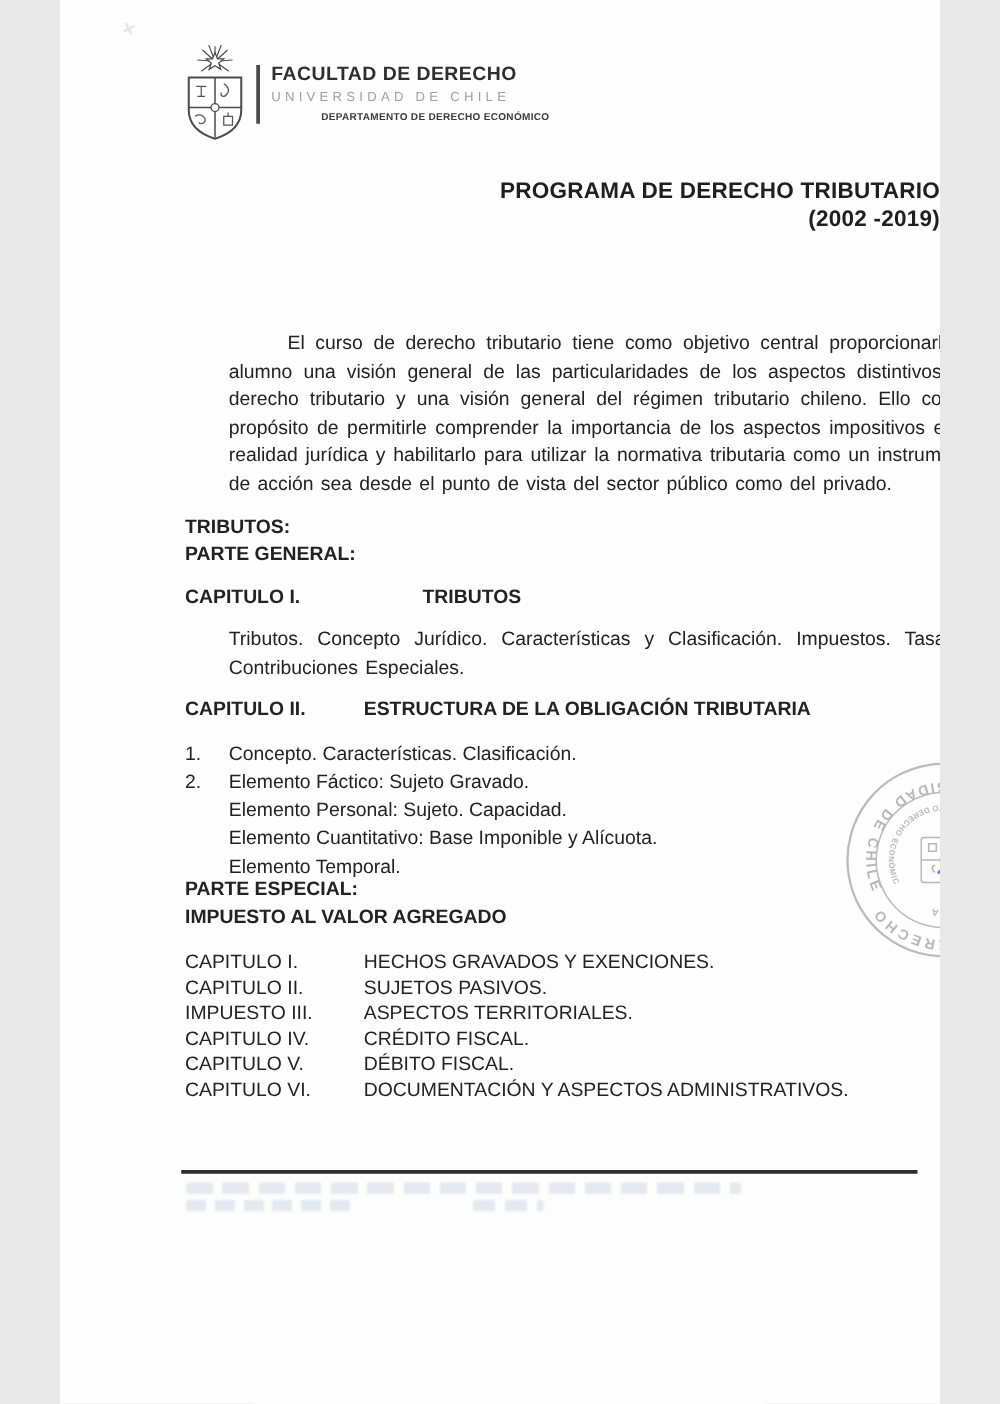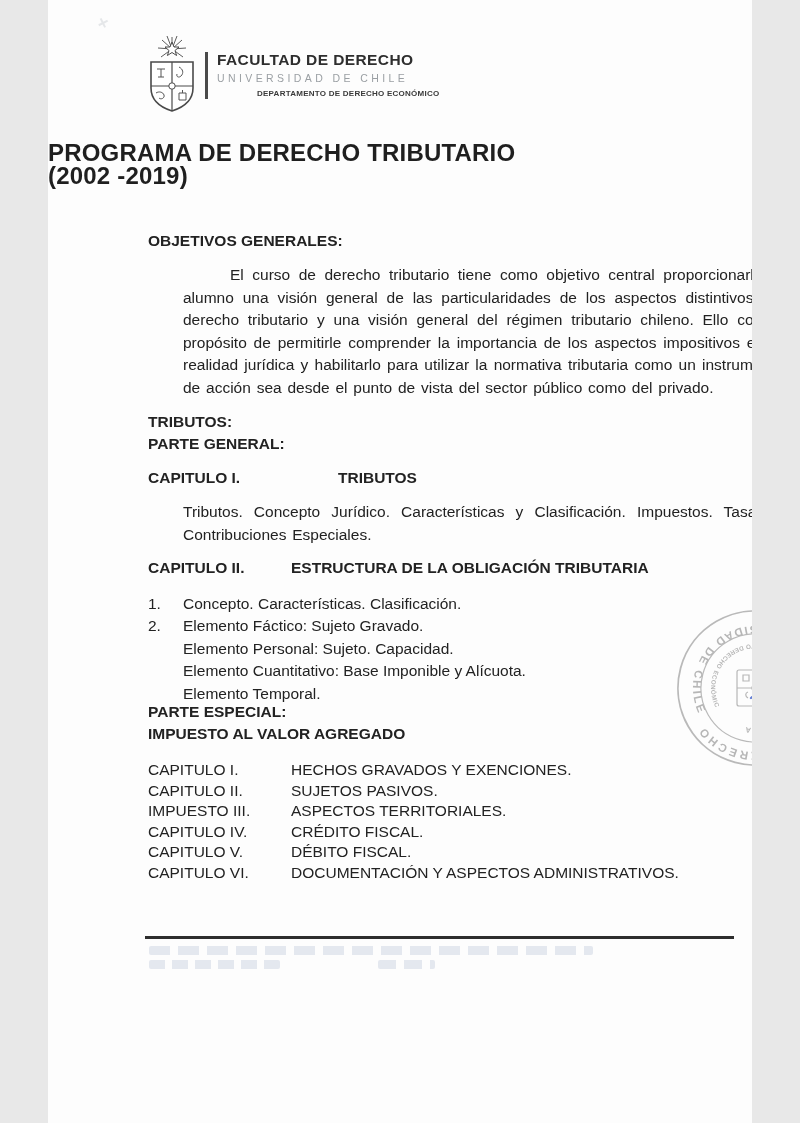--- a/index.html
+++ b/index.html
@@ -10,22 +10,22 @@
   }
   
   .logo-block{position:absolute;left:98px;top:36px;display:flex;align-items:flex-start;}
   .crest{width:52px;height:78px;flex:0 0 auto;}
   .logo-divider{width:3px;height:47px;background:#4a4a4a;margin:16px 9px 0 7px;}
   .logo-text{margin-top:15px;white-space:nowrap;}
   .logo-faculty{font-size:15.5px;font-weight:bold;color:#2e2e2e;letter-spacing:.4px;}
   .logo-univ{font-size:10.5px;color:#9a9fa3;letter-spacing:3.4px;margin-top:3px;}
   .logo-dept{font-size:8px;font-weight:bold;color:#3a3a3a;letter-spacing:.25px;margin-top:5px;padding-left:40px;}
   
-  .doc-title{position:absolute;top:141px;left:0;width:100%;text-align:left;
-    font-size:24px;font-weight:bold;line-height:23px;color:#1f1f1f;letter-spacing:.2px;}
+  .doc-title{position:absolute;top:141px;left:0;width:100%;text-align:right;
+    font-size:18px;font-weight:bold;line-height:23px;color:#1f1f1f;letter-spacing:.2px;}
   
   .blk{position:absolute;left:100px;width:600px;font-size:15.5px;}
   .bold{font-weight:bold;}
   .just{text-align:justify;line-height:22.5px;word-spacing:1.5px;margin-left:35px;}
   #objetivos-heading{top:232px;}
   #objetivos-paragraph{top:264px;text-indent:47px;}
   #contenido-block{top:411px;line-height:22px;}
   #cap1-row{top:469px;display:flex;}
   #cap1-row .lbl{width:190px;flex:0 0 auto;}
   #cap1-paragraph{top:501px;}
@@ -91,21 +91,20 @@
       <div class="logo-univ">UNIVERSIDAD DE CHILE</div>
       <div class="logo-dept">DEPARTAMENTO DE DERECHO ECONÓMICO</div>
     </div>
   </div>
 
   <div class="doc-title">
     <div>PROGRAMA DE DERECHO TRIBUTARIO</div>
     <div>(2002 -2019)</div>
   </div>
 
-  <div class="blk bold" id="objetivos-heading">OBJETIVOS GENERALES:</div>
   <div class="blk just" id="objetivos-paragraph">El curso de derecho tributario tiene como objetivo central proporcionarle al alumno una visión general de las particularidades de los aspectos distintivos del derecho tributario y una visión general del régimen tributario chileno. Ello con el propósito de permitirle comprender la importancia de los aspectos impositivos en la realidad jurídica y habilitarlo para utilizar la normativa tributaria como un instrumento de acción sea desde el punto de vista del sector público como del privado.</div>
 
   <div class="blk bold" id="contenido-block">
     <div>TRIBUTOS:</div>
     <div>PARTE GENERAL:</div>
   </div>
 
   <div class="blk bold" id="cap1-row">
     <span class="lbl">CAPITULO I.</span>
     <span>TRIBUTOS</span>

